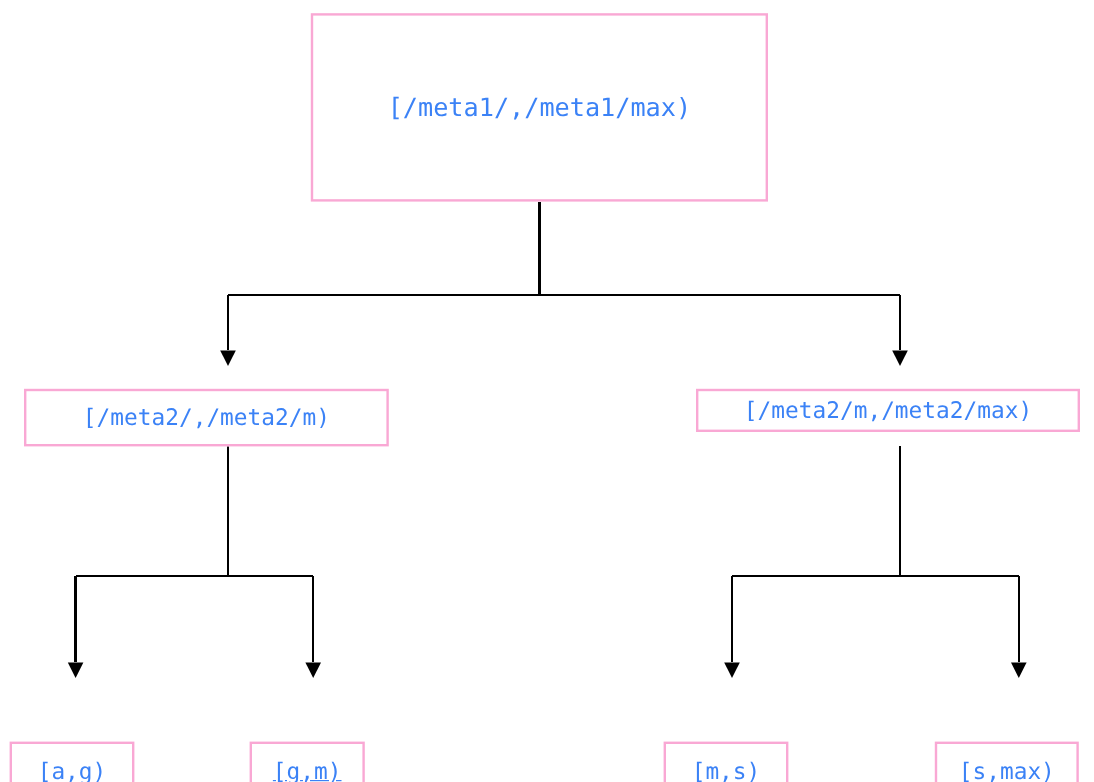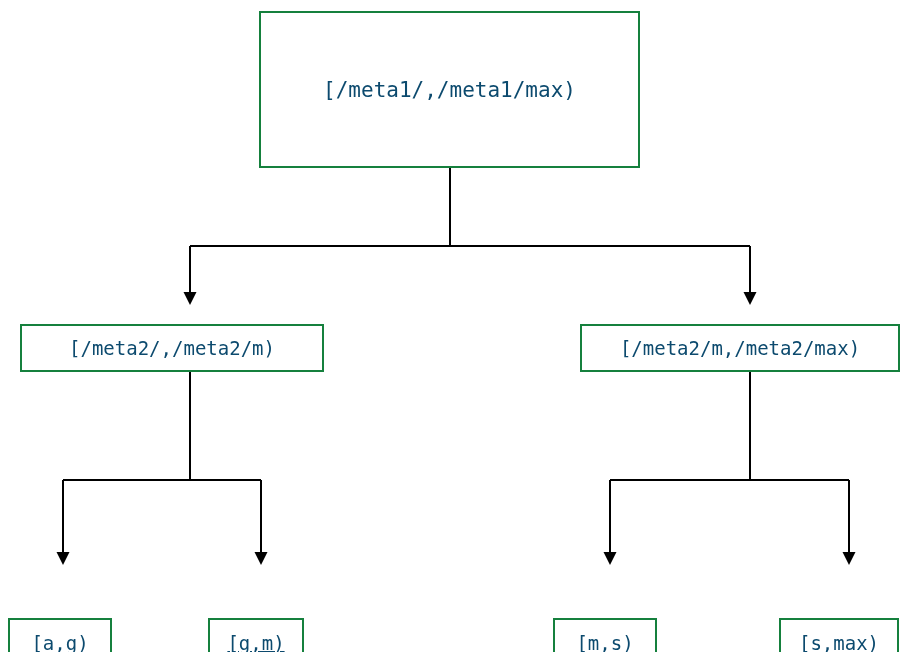--- a/index.html
+++ b/index.html
@@ -19,26 +19,26 @@
   #connector-layer {
     position: absolute;
     left: 0;
     top: 0;
     width: 912px;
     height: 652px;
   }
   .node-box {
     position: absolute;
     box-sizing: border-box;
-    border: 2px solid #15803d;
+    border: 2px solid #f9a8d4;
     background: #ffffff;
     display: flex;
     align-items: center;
     justify-content: center;
-    color: #0c4a6e;
+    color: #3b82f6;
     font-family: "DejaVu Sans Mono", "Liberation Mono", monospace;
     white-space: pre;
   }
   .node-root {
     left: 259px;
     top: 11px;
     width: 381px;
     height: 157px;
     font-size: 21px;
   }
@@ -46,21 +46,21 @@
     left: 20px;
     top: 324px;
     width: 304px;
     height: 48px;
     font-size: 19px;
   }
   .node-mid-right {
     left: 580px;
     top: 324px;
     width: 320px;
-    height: 48px;
+    height: 36px;
     font-size: 19px;
   }
   .node-leaf {
     top: 618px;
     height: 50px;
     font-size: 19px;
   }
   .leaf-0 { left: 8px;   width: 104px; }
   .leaf-1 { left: 208px; width: 96px; text-decoration: underline;  }
   .leaf-2 { left: 553px; width: 104px; text-align: center; }

